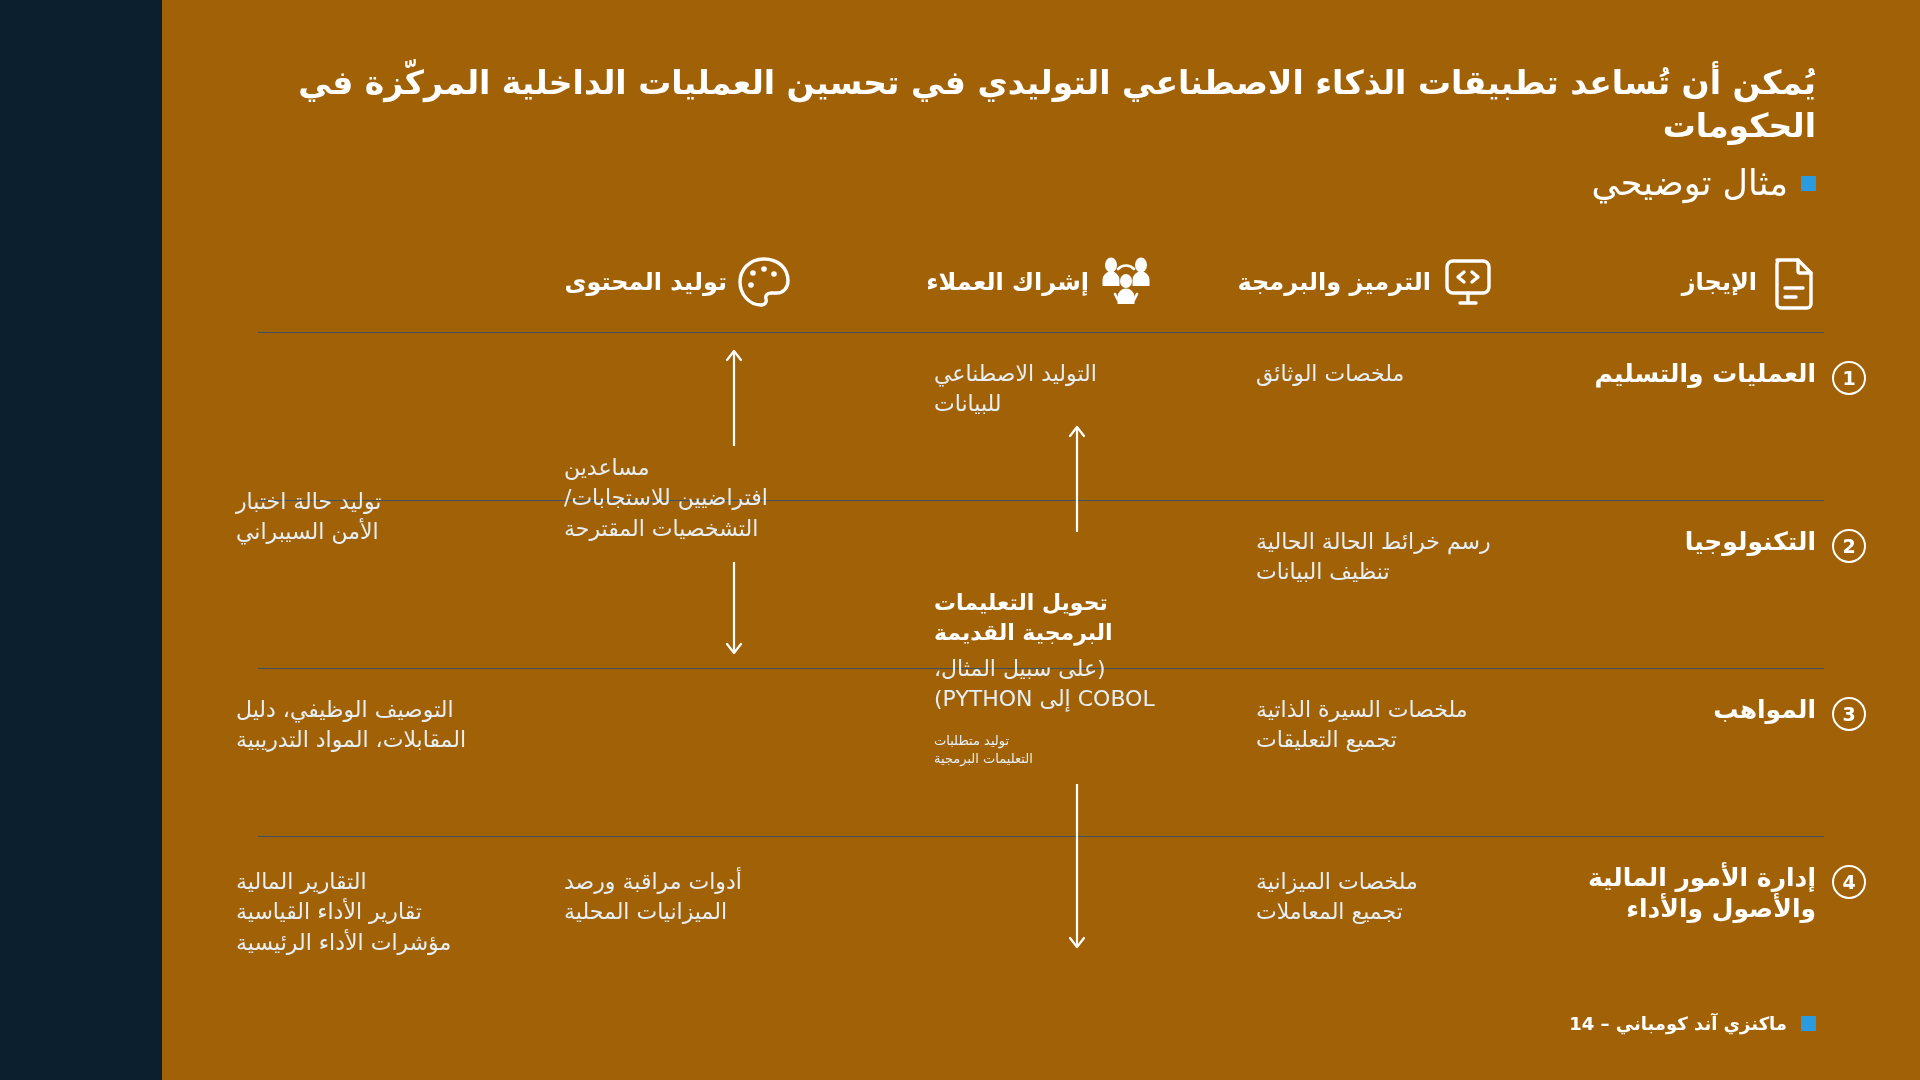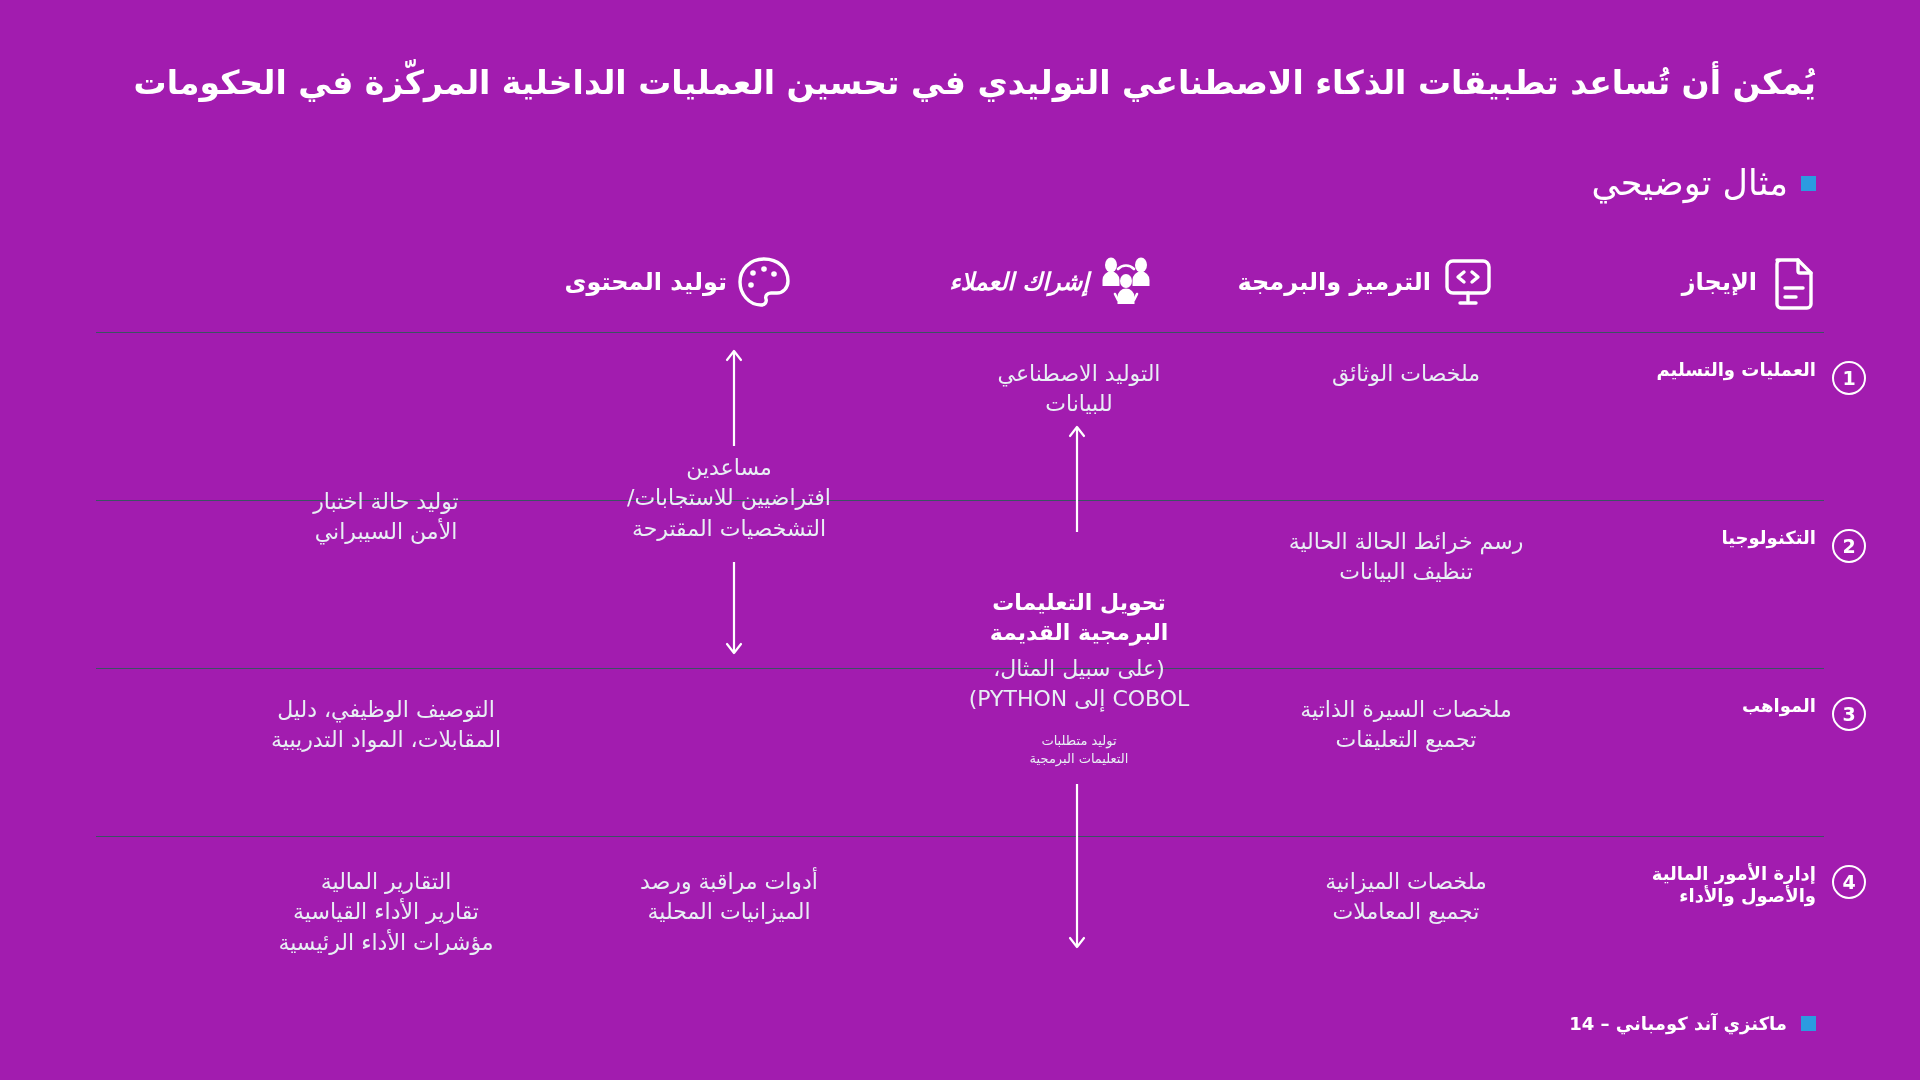--- a/index.html
+++ b/index.html
@@ -12,23 +12,23 @@
 
   body {
     background: #0B1F2E;
     font-family: "DejaVu Sans", "Liberation Sans", sans-serif;
     color: #FFFFFF;
     direction: rtl;
   }
 
   .page {
     position: relative;
-    width: 1920px;
+    width: 1758px;
     height: 1080px;
-    background: #a21caf;
+    background: #a16207;
     margin-left: 10px;
   }
 
   
   .title {
     position: absolute;
     top: 62px;
     right: 104px;
     left: 104px;
     text-align: right;
@@ -99,21 +99,21 @@
     width: 60px;
     height: 60px;
     flex: 0 0 60px;
     display: block;
   }
   .col-head .ch-icon svg { display: block; width: 60px; height: 60px; }
 
   
   .ch-0 { right: 0px;    width: 320px; }   
   .ch-1 { right: 326px;  width: 330px; }   
-  .ch-2 { right: 668px;  width: 340px; font-style: italic; }   
+  .ch-2 { right: 668px;  width: 340px; }   
   .ch-3 { right: 1030px; width: 330px; }   
 
   
   .rows {
     position: absolute;
     top: 100px;
     right: 0;
     left: 0;
     bottom: 0;
   }
@@ -149,32 +149,32 @@
     display: flex;
     align-items: center;
     justify-content: center;
     font-size: 19px;
     font-weight: bold;
     line-height: 1;
     color: #FFFFFF;
     margin-top: 2px;
   }
   .row-name {
-    font-size: 18px;
+    font-size: 25px;
     font-weight: bold;
     color: #FFFFFF;
     line-height: 1.22;
     text-align: right;
     flex: 1 1 auto;
   }
 
   
   .cell {
     position: absolute;
-    text-align: center;
+    text-align: left;
     font-size: 22px;
     line-height: 1.38;
     color: #E8EFF4;
     font-weight: normal;
   }
   .cell.bold { font-weight: bold; color: #FFFFFF; }
   .cell.small { font-size: 22px; line-height: 1.35; }
   .cell.xsmall { font-size: 13px; line-height: 1.35; }
 
   

